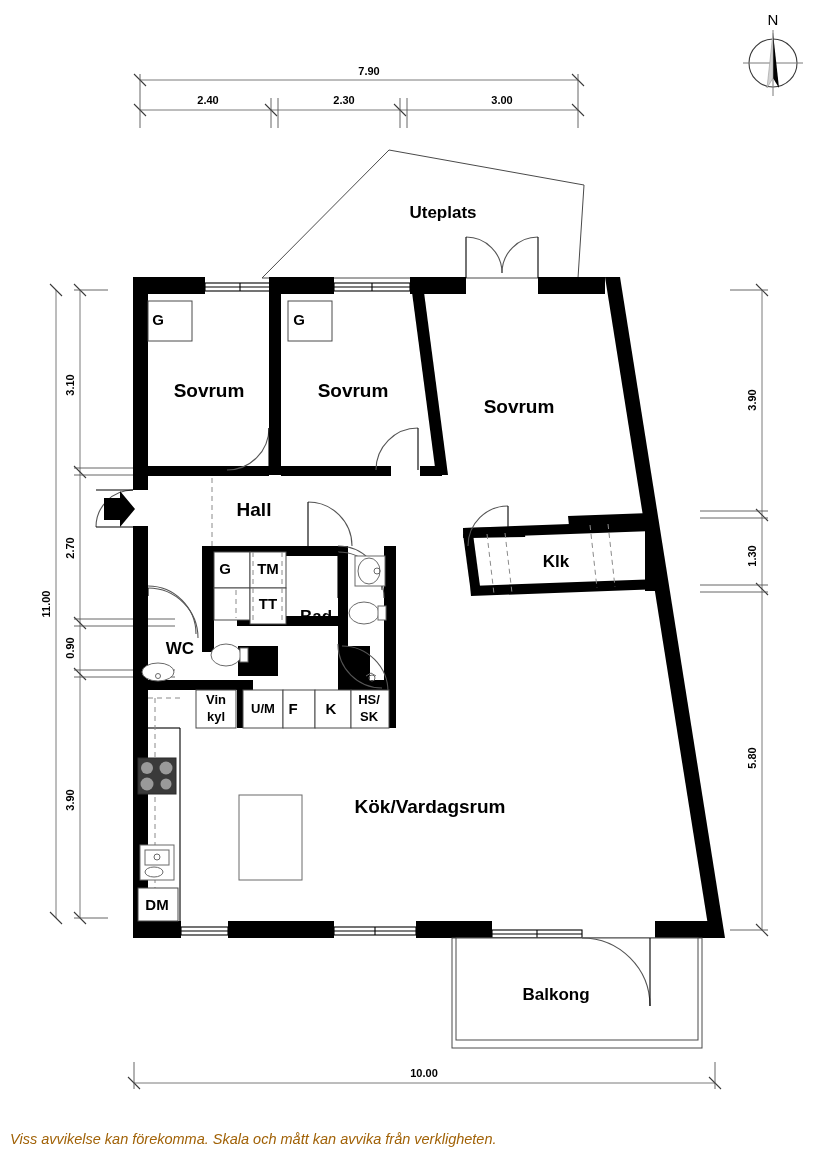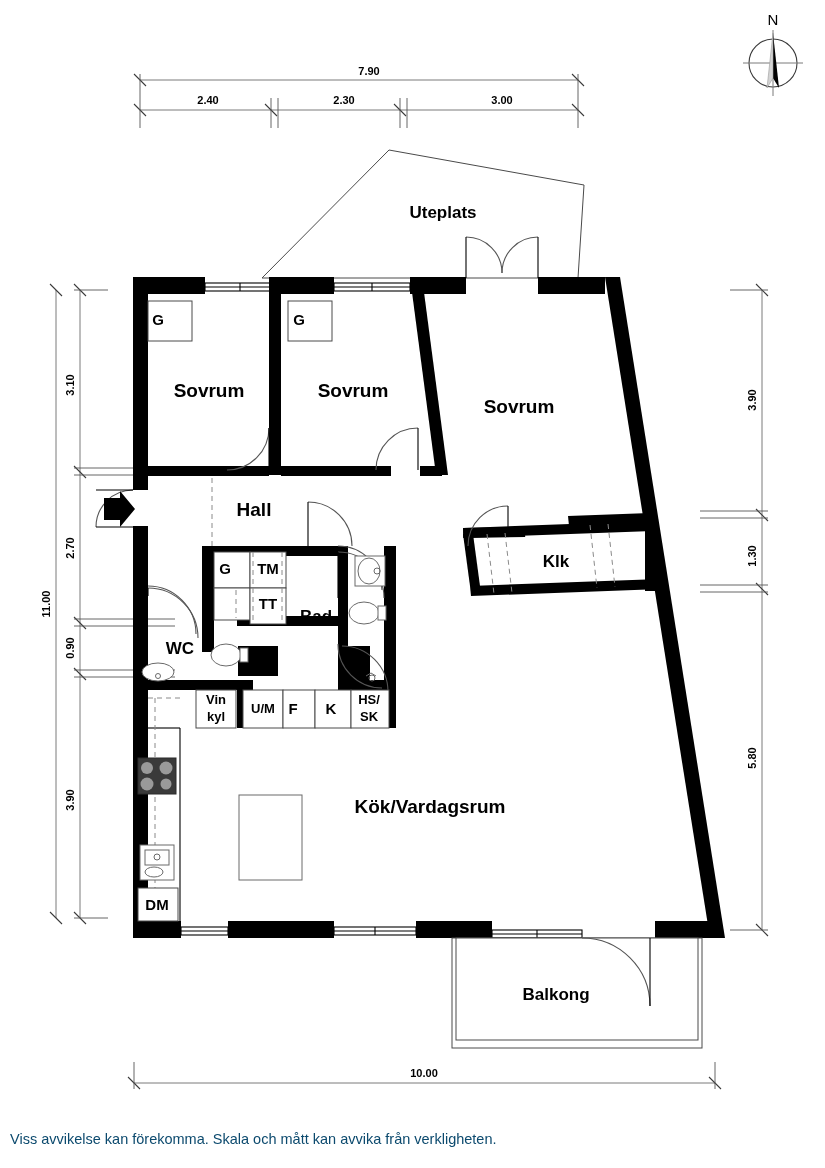--- a/index.html
+++ b/index.html
@@ -57,23 +57,24 @@
     font-family: "Liberation Sans", sans-serif;
     font-size: 15px;
     fill: #000000;
     text-anchor: middle;
   }
   .footnote {
     position: absolute;
     left: 10px;
     top: 1131px;
     font-size: 14.5px;
-    color: #0c4a6e;
+    color: #a16207;
     font-family: "Liberation Sans", sans-serif;
     white-space: nowrap;
+    font-style: italic;
   }
 </style>
 </head>
 <body>
 
 <div id="plan-root">
 <svg width="825" height="1168" viewBox="0 0 825 1168" xmlns="http://www.w3.org/2000/svg">
 
   <g>
     <circle cx="773" cy="63" r="24" fill="#ffffff" stroke="#3a3a3a" stroke-width="1.1"></circle>

